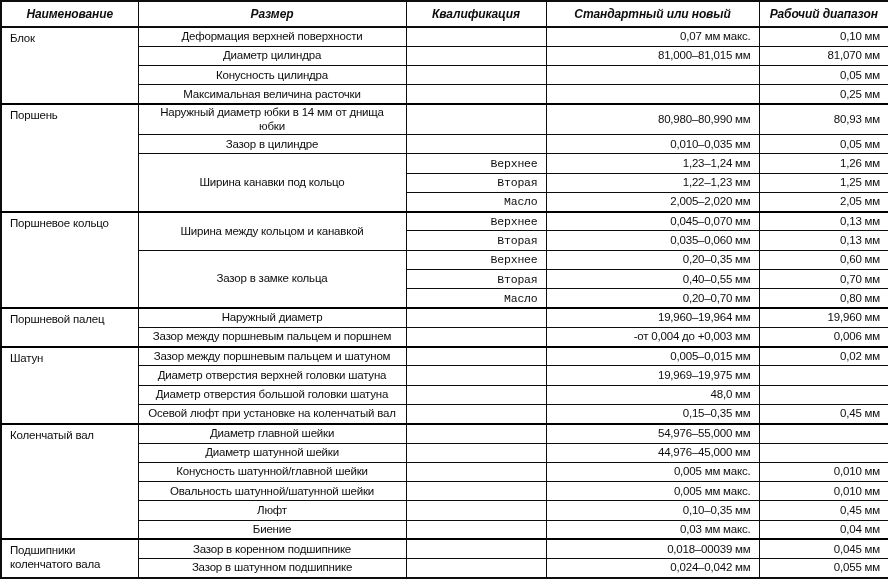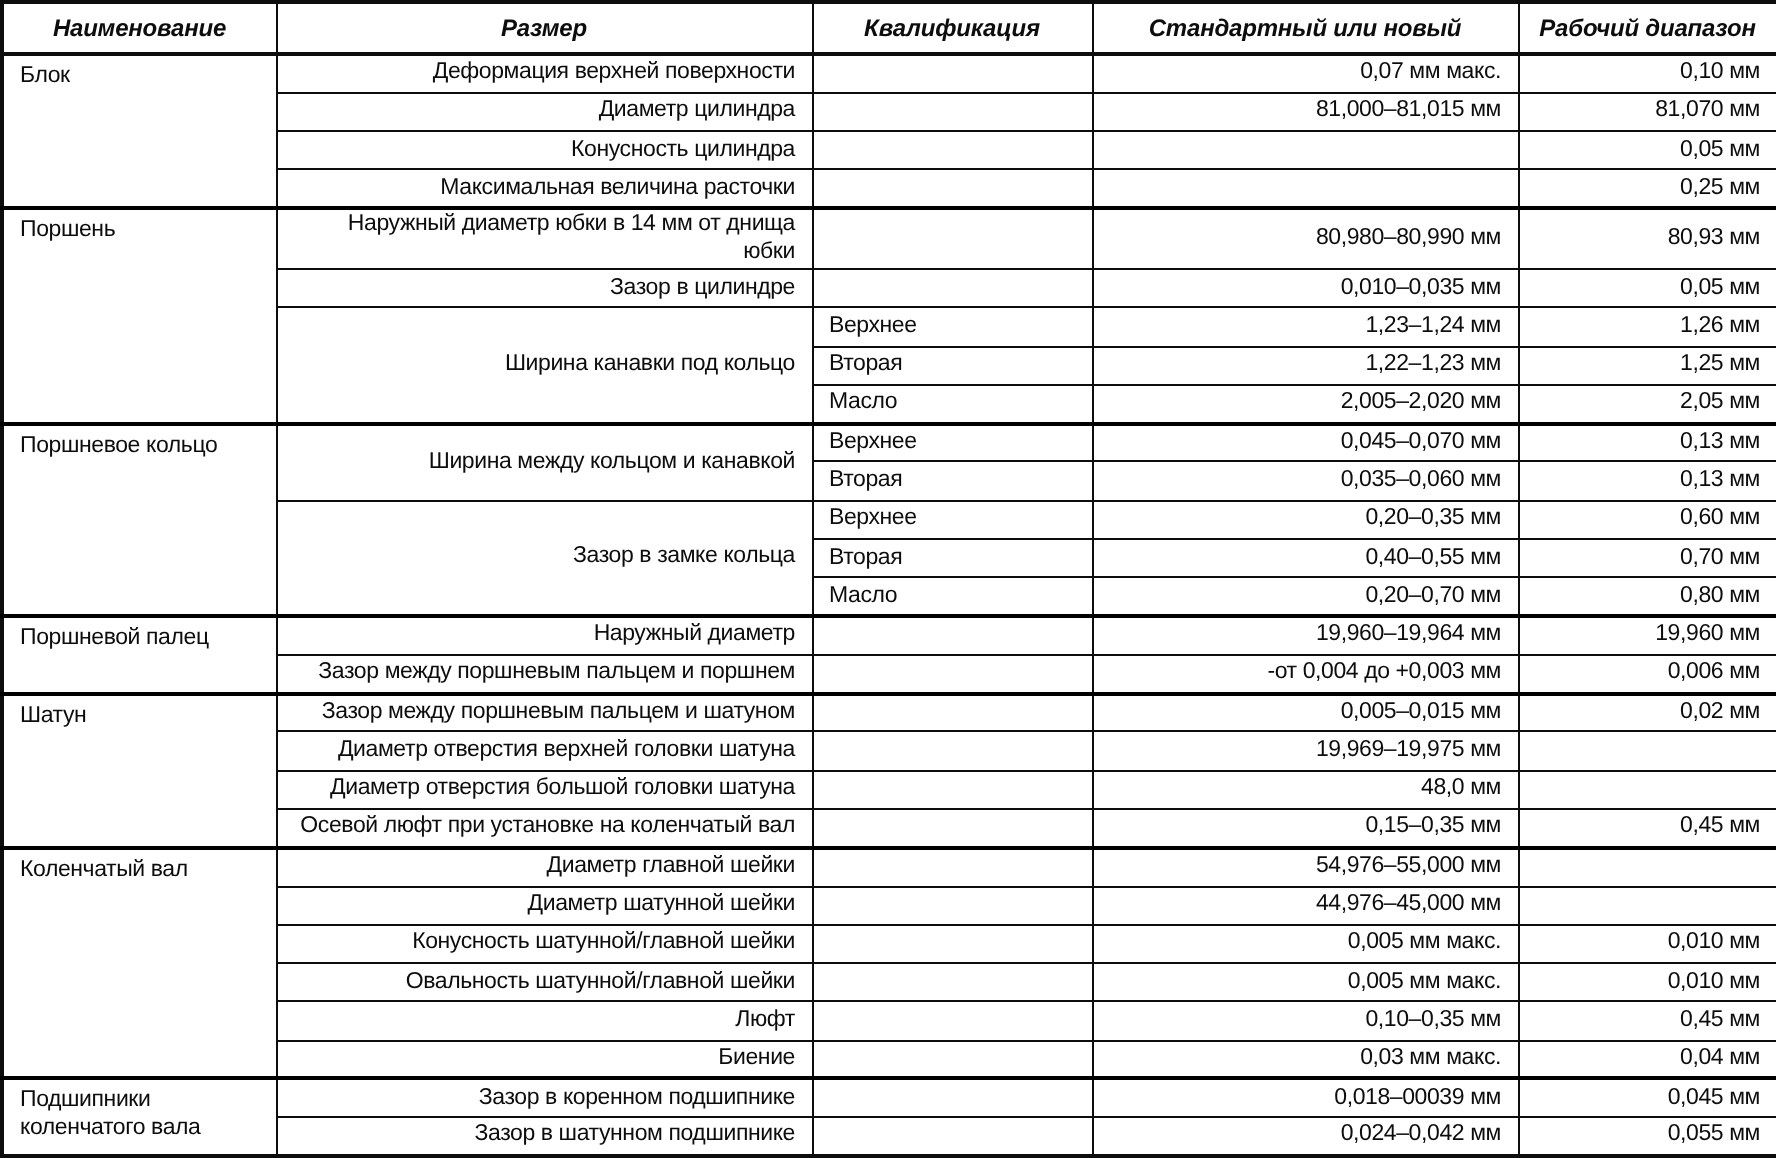--- a/index.html
+++ b/index.html
@@ -45,22 +45,22 @@
     height: 19px;
     vertical-align: middle;
     white-space: normal;
     line-height: 1.15;
   }
   td.col-name {
     text-align: left;
     vertical-align: top;
     padding-top: 4px;
   }
-  td.col-size { text-align: right; margin-top: 35px; }
-  td.col-qual { text-align: left; }
+  td.col-size { text-align: center; margin-top: 35px; }
+  td.col-qual { text-align: right; font-family: Liberation Mono, monospace; }
   td.col-std, td.col-range { text-align: right; }
   tr.section-start td { border-top: 2px solid #000000; }
 </style>
 </head>
 <body>
 
 <table class="spec">
   <colgroup>
     <col class="c1">
       <col class="c2">
@@ -211,21 +211,21 @@
         <td class="col-std">44,976–45,000 мм</td>
         <td class="col-range"></td>
       </tr>
       <tr>
         <td class="col-size">Конусность шатунной/главной шейки</td>
         <td class="col-qual"></td>
         <td class="col-std">0,005 мм макс.</td>
         <td class="col-range">0,010 мм</td>
       </tr>
       <tr>
-        <td class="col-size">Овальность шатунной/главной шейки</td>
+        <td class="col-size">Овальность шатунной/шатунной шейки</td>
         <td class="col-qual"></td>
         <td class="col-std">0,005 мм макс.</td>
         <td class="col-range">0,010 мм</td>
       </tr>
       <tr>
         <td class="col-size">Люфт</td>
         <td class="col-qual"></td>
         <td class="col-std">0,10–0,35 мм</td>
         <td class="col-range">0,45 мм</td>
       </tr>

